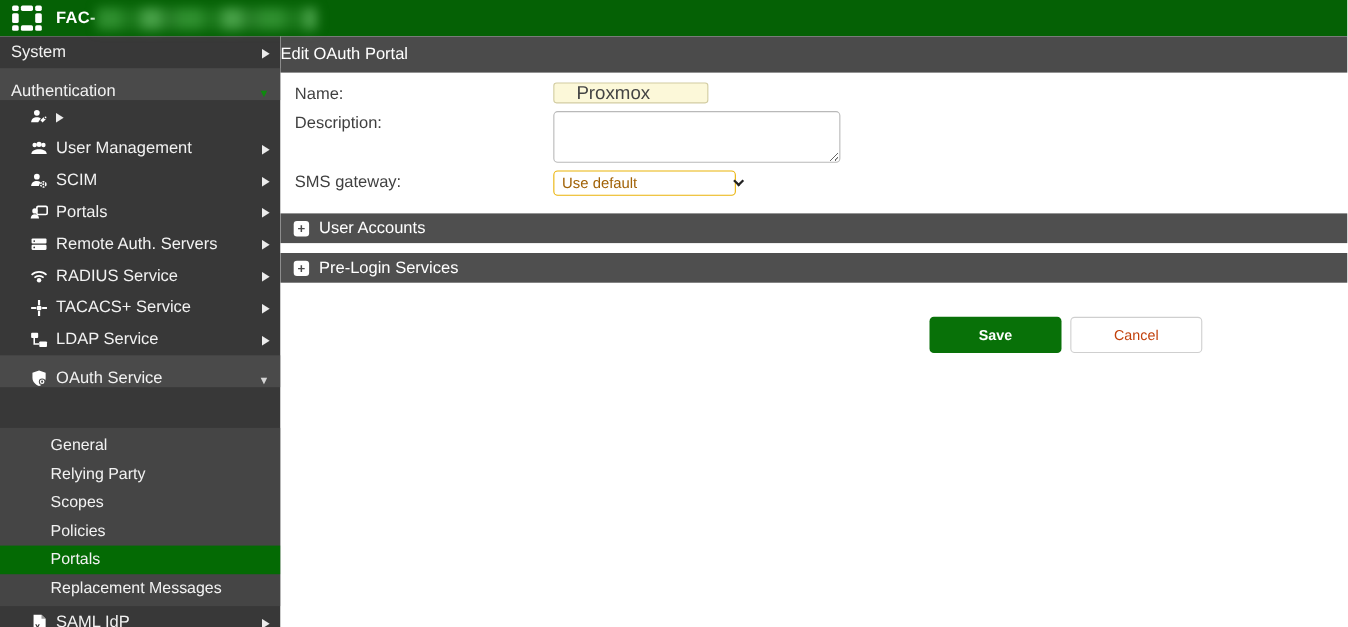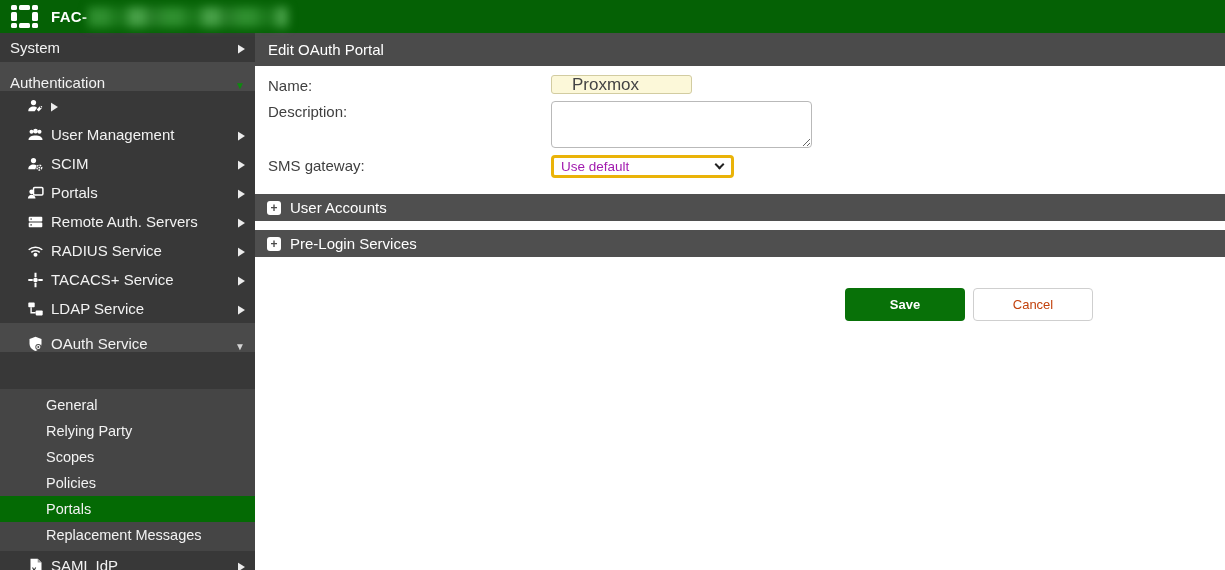--- a/index.html
+++ b/index.html
@@ -29,32 +29,32 @@
   .sicon svg { display:block; }
   .arr-r { font-size:9px; color:#ececec; transform:scaleY(1.25); }
   .arr-d-green { font-size:10px; color:#0e8a0e; }
   .arr-d-grey { font-size:10px; color:#d4d4d4; }
   .submenu { background:#454545; padding:3px 0;margin-top:37px; }
   .submenu .srow { height:26px; padding-left:46px; font-size:14.5px; }
   .submenu .srow.sel { background:#046a04; }
 
   
   .main { flex:1; background:#fff; display:flex; flex-direction:column; }
-  .main-header { height:33px; background:#4b4b4b; color:#fff; font-size:15px; display:flex; align-items:center; padding-left:13px; flex-shrink:0; }
+  .main-header { height:33px; background:#4b4b4b; color:#fff; font-size:15px; display:flex; align-items:center; flex-shrink:0; }
 
   .form { padding:9px 0 0 13px; }
-  .frow { display:flex; align-items:flex-start; margin-bottom:7px;gap:48px; }
+  .frow { display:flex; align-items:flex-start; margin-bottom:7px; }
   .flabel { width:235px; font-size:15px; color:#3f3f3f; padding-top:2px; }
   .name-input { width:141px; height:19px; background:#fcf8d9; border:1px solid #d2cca1; border-radius:3px;
                 font-size:17px; color:#444; padding:0 20px; font-family:"Liberation Sans",sans-serif; outline:none; }
   .desc-textarea { width:261px; height:47px; border:1px solid #b9b9b9; border-radius:4px; resize:both;
                    font-size:13px; padding:4px 6px; font-family:"Liberation Sans",sans-serif; outline:none; }
   .select-wrap { position:relative; width:183px; }
-  .sms-select { width:183px; height:23px; border:3px solid #eab308; border-radius:4px; background:#fff;
-                font-size:13.5px; color:#a21caf; padding:0 22px 0 7px; appearance:none; -webkit-appearance:none;
+  .sms-select { width:166px; height:23px; border:1px solid #eab308; border-radius:4px; background:#fff;
+                font-size:13.5px; color:#a16207; padding:0 22px 0 7px; appearance:none; -webkit-appearance:none;
                 font-family:"Liberation Sans",sans-serif; outline:none; }
   .chev { position:absolute; right:11px; top:6px; width:7px; height:7px; pointer-events:none;
           border-right:2px solid #222; border-bottom:2px solid #222; transform:rotate(45deg); }
 
   .section-bar { height:27px; background:#4f4f4f; color:#fff; font-size:15px; display:flex; align-items:center;
                  padding-left:12px; cursor:pointer; }
   .section-bar.first { margin-top:9px; }
   .section-bar.second { margin-top:9px; }
   .plus-box { width:14px; height:14px; background:#fff; border-radius:3px; color:#4a4a4a; font-size:12px; font-weight:bold;
               display:flex; align-items:center; justify-content:center; line-height:1; margin-right:9px; }

